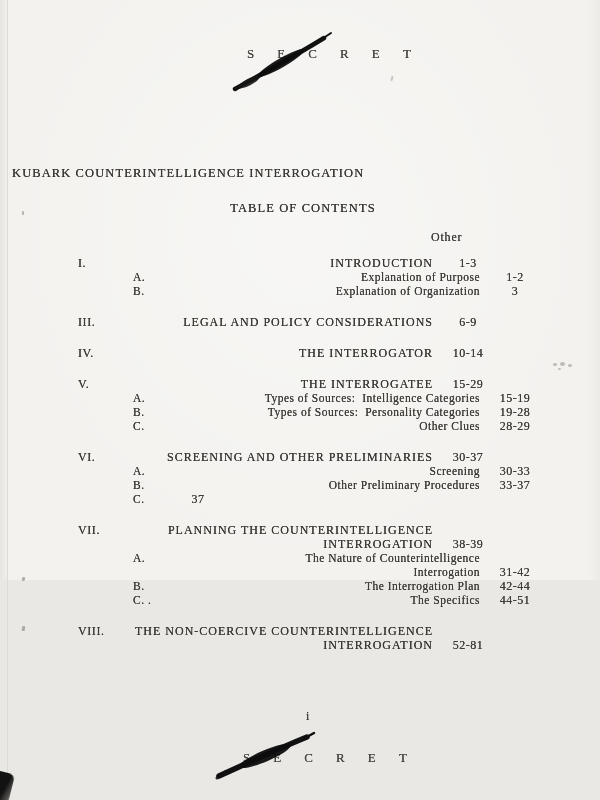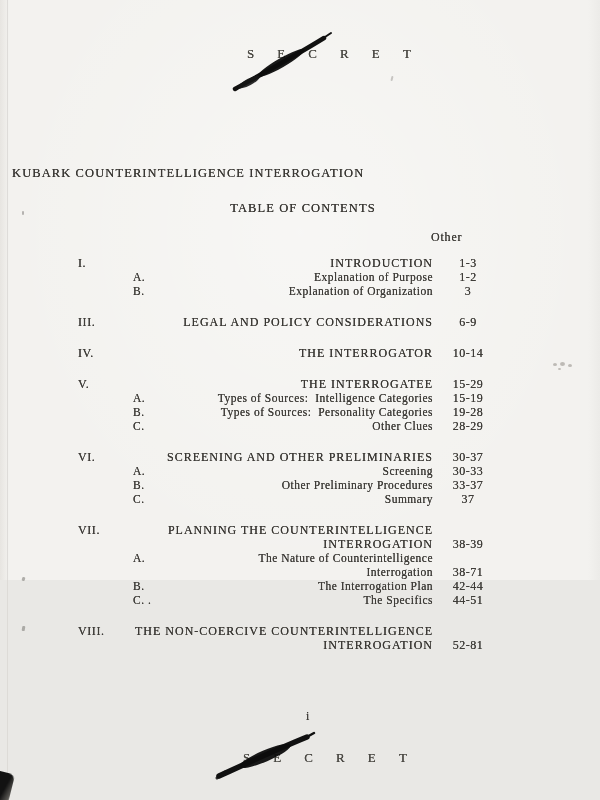--- a/index.html
+++ b/index.html
@@ -37,21 +37,21 @@
   }
   .pages-label{position:absolute;left:431px;top:230px;font-size:12px;letter-spacing:.8px;}
   
   .toc{position:absolute;left:78px;top:256px;width:490px;}
   .toc-section{margin-top:17px;}
   .toc-section:first-child{margin-top:0;}
   .toc-line{display:flex;height:14px;line-height:14px;align-items:baseline;}
   .col-num{flex:0 0 49px;font-size:12px;letter-spacing:.6px;white-space:pre;}
   .col-letter{flex:0 0 36px;padding-left:6px;box-sizing:border-box;font-size:11.5px;letter-spacing:.5px;white-space:pre;}
   .col-text{flex:0 0 306px;font-size:11.5px;letter-spacing:.5px;white-space:pre;overflow:visible;text-align:right;}
-  .toc-line.has-letter .col-text{flex:0 0 270px;}
+  .toc-line.has-letter .col-text{flex:0 0 270px;margin-left:47px;}
   .col-text.sec-title{font-size:12px;letter-spacing:1px;color:#3b3935;}
   .col-text.cont1{padding-left:18px;box-sizing:border-box;}
   .col-text.cont2{padding-left:10px;box-sizing:border-box;}
   .col-pages{flex:0 0 70px;font-size:12px;letter-spacing:.5px;white-space:pre;text-align:center;}
   
   .page-num{position:absolute;left:306px;top:709px;font-size:12px;}
   
   .speck{position:absolute;background:#82807b;border-radius:1px;opacity:.55;}
   .sp1{left:22px;top:211px;width:2px;height:4px;}
   .sp2{left:22px;top:577px;width:3px;height:4px;transform:rotate(15deg);opacity:.6;}
@@ -164,21 +164,20 @@
         </div>
         <div class="toc-line has-letter">
           <span class="col-num txt"></span>
           <span class="col-letter txt">B.</span>
           <span class="col-text txt">Other Preliminary Procedures</span>
           <span class="col-pages txt">33-37</span>
         </div>
         <div class="toc-line has-letter">
           <span class="col-num txt"></span>
           <span class="col-letter txt">C.</span>
-          <span class="col-text txt">Summary</span>
           <span class="col-pages txt">37</span>
         </div>
       </div>
       <div class="toc-section">
         <div class="toc-line">
           <span class="col-num txt">VII.</span>
           <span class="col-text sec-title txt">PLANNING THE COUNTERINTELLIGENCE</span>
           <span class="col-pages txt"></span>
         </div>
         <div class="toc-line">
@@ -189,21 +188,21 @@
         <div class="toc-line has-letter">
           <span class="col-num txt"></span>
           <span class="col-letter txt">A.</span>
           <span class="col-text txt">The Nature of Counterintelligence</span>
           <span class="col-pages txt"></span>
         </div>
         <div class="toc-line has-letter">
           <span class="col-num txt"></span>
           <span class="col-letter txt"></span>
           <span class="col-text txt cont2">Interrogation</span>
-          <span class="col-pages txt">38-71</span>
+          <span class="col-pages txt">31-42</span>
         </div>
         <div class="toc-line has-letter">
           <span class="col-num txt"></span>
           <span class="col-letter txt">B.</span>
           <span class="col-text txt">The Interrogation Plan</span>
           <span class="col-pages txt">42-44</span>
         </div>
         <div class="toc-line has-letter">
           <span class="col-num txt"></span>
           <span class="col-letter txt">C. .</span>

